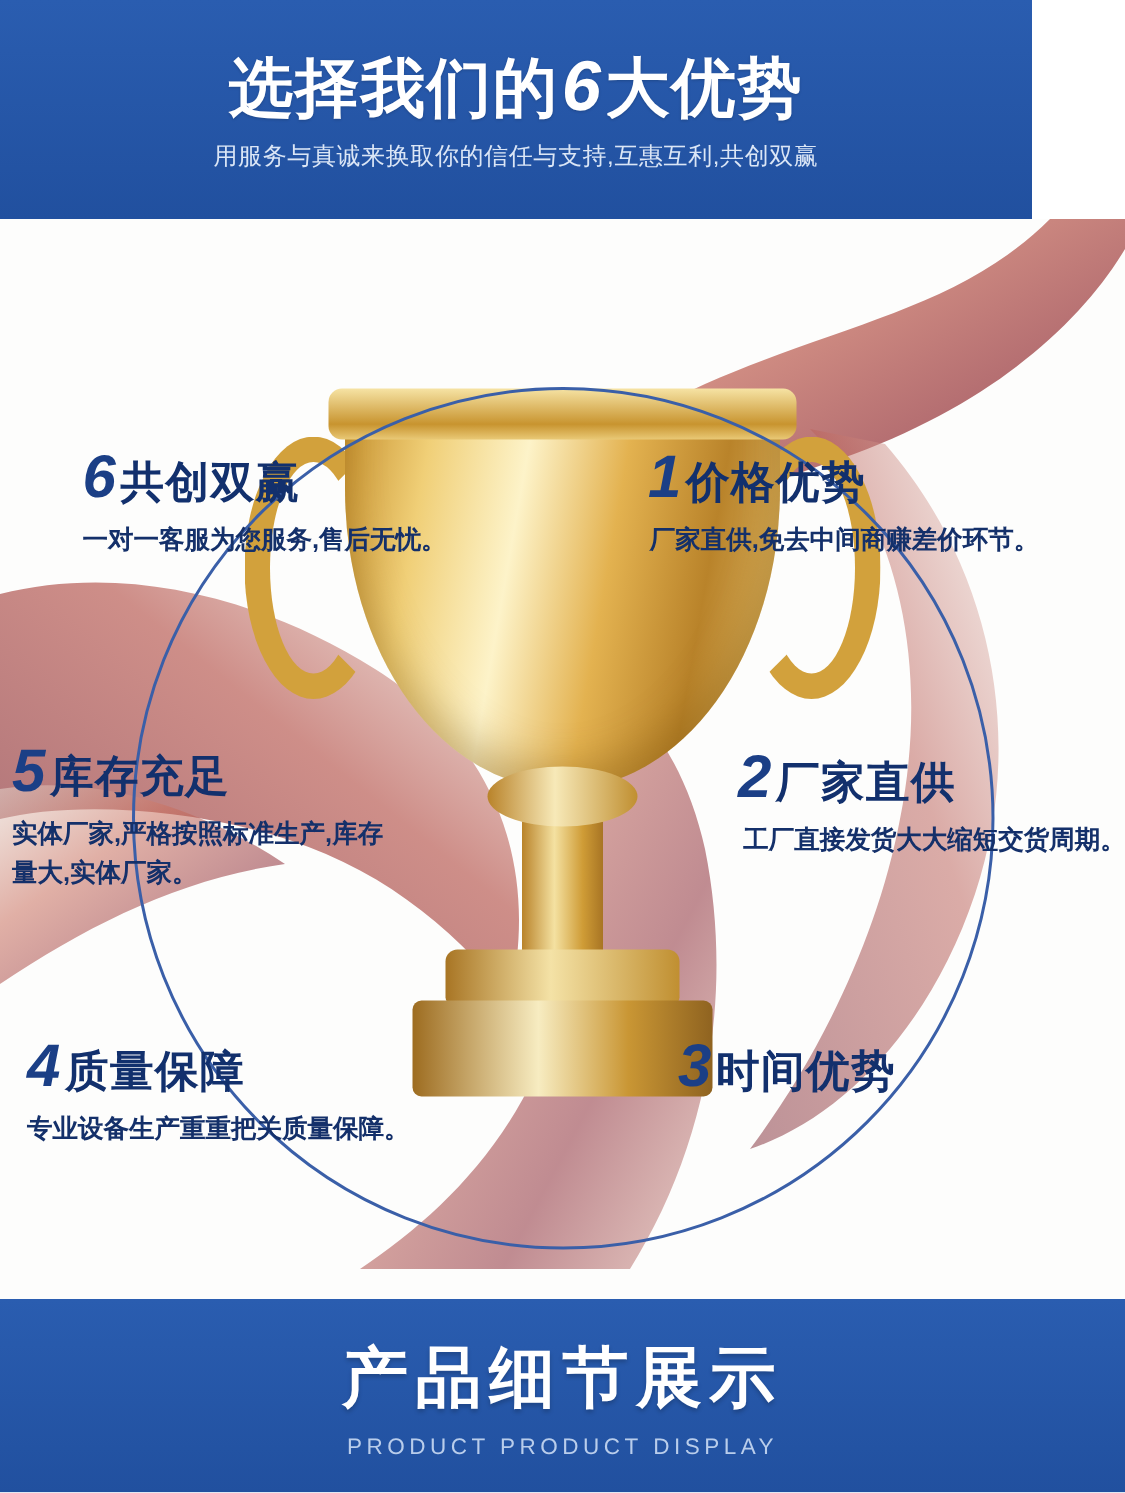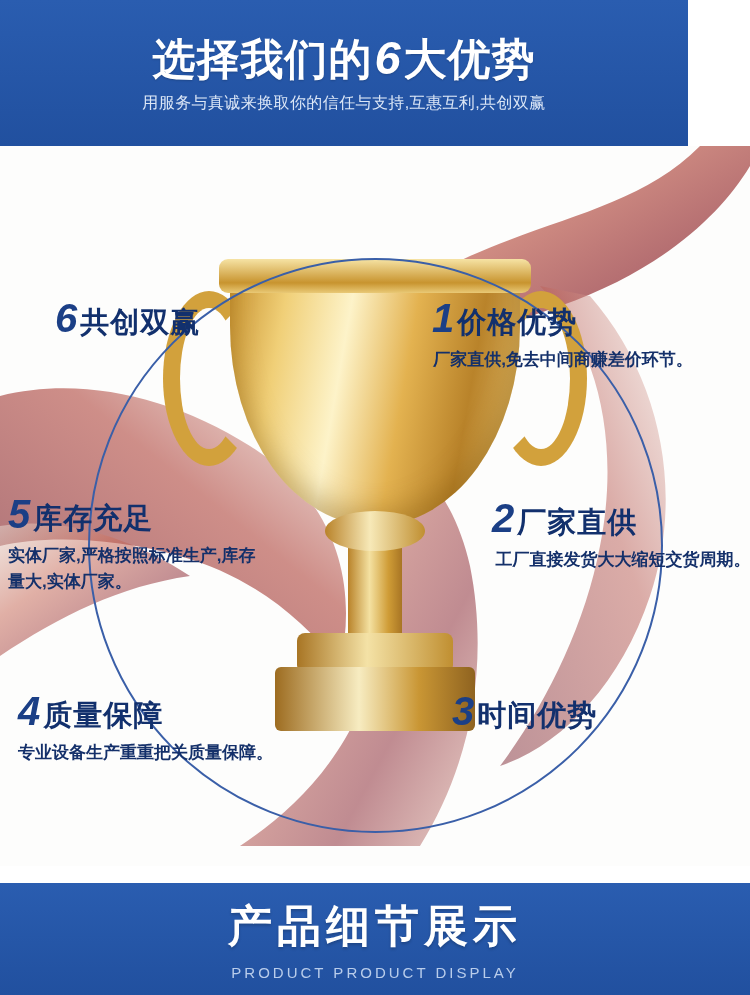--- a/index.html
+++ b/index.html
@@ -177,21 +177,21 @@
   .adv-2 { left: 492px; top: 352px; }
   .adv-3 { left: 452px; top: 545px; }
   .adv-4 { left: 18px;  top: 545px; }
   .adv-5 { left: 8px;   top: 348px; }
   .adv-6 { left: 55px;  top: 152px; }
 
   
   .footer {
     position: absolute;
     left: 0; bottom: 0;
-    width: 750px; height: 112px;
+    width: 750px; height: 129px;
     background: linear-gradient(180deg, #2a5db0 0%, #21509f 100%);
     display: flex;
     flex-direction: column;
     align-items: center;
     justify-content: center;
   }
   .footer-title {
     color: #ffffff;
     font-size: 44px;
     font-weight: bold;
@@ -251,20 +251,21 @@
       <div class="cup-base2"></div>
     </div>
 
     <div class="circle"></div>
 
     <div class="adv adv-6 left">
       <div class="adv-head">
         <span class="adv-num">6</span>
         <span class="adv-title">共创双赢</span>
       </div>
+      <div class="adv-desc">一对一客服为您服务,售后无忧。</div>
     </div>
 
     <div class="adv adv-1 right">
       <div class="adv-head">
         <span class="adv-num">1</span>
         <span class="adv-title">价格优势</span>
       </div>
       <div class="adv-desc">厂家直供,免去中间商赚差价环节。</div>
     </div>
 

